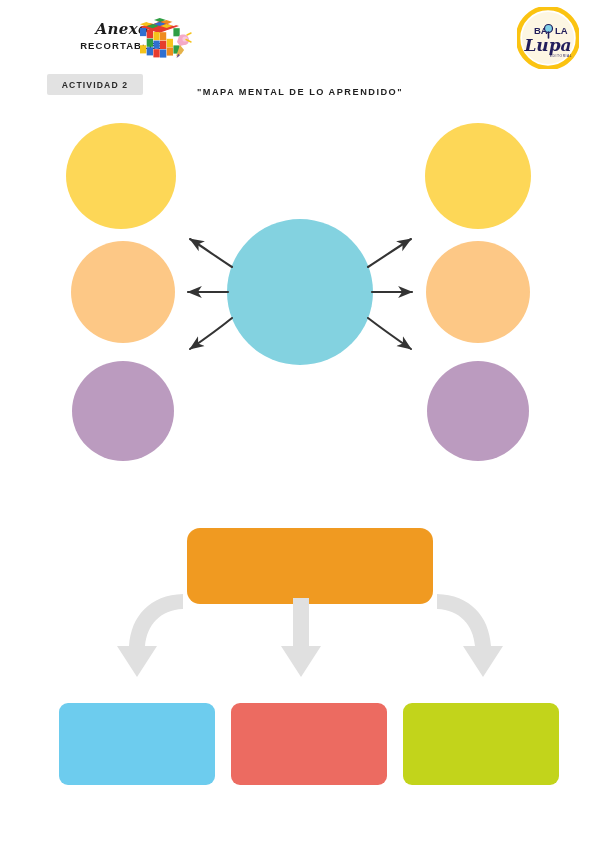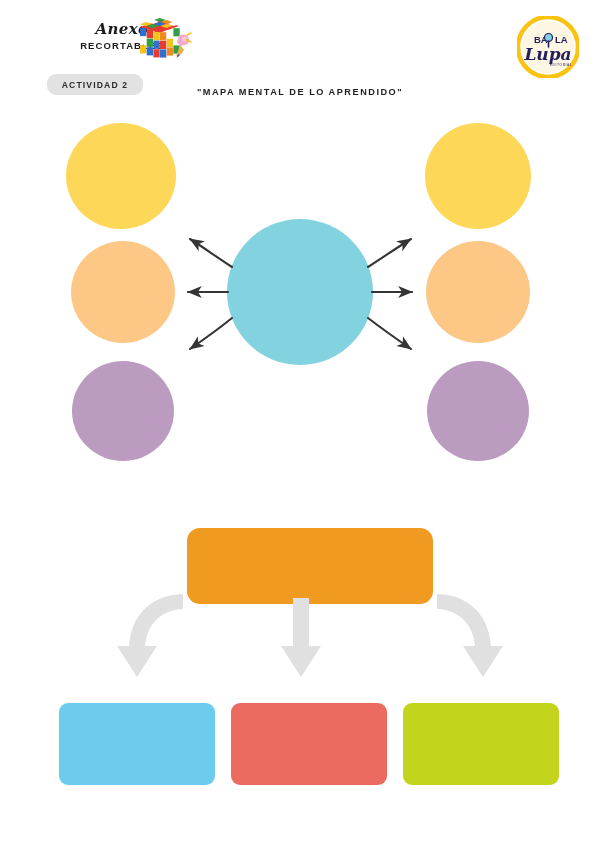--- a/index.html
+++ b/index.html
@@ -57,21 +57,21 @@
     height: 52px;
   }
 
   .activity-badge {
     position: absolute;
     left: 47px;
     top: 74px;
     width: 96px;
     height: 21px;
     background: #e2e2e2;
-    border-radius: 9px;
+    border-radius: 2px;
     display: flex;
     align-items: center;
     justify-content: center;
   }
   .activity-badge span {
     font-size: 8.6px;
     font-weight: 700;
     letter-spacing: 1.15px;
     color: #2a2a2a;
   }
@@ -85,21 +85,21 @@
     font-size: 9.2px;
     font-weight: 700;
     letter-spacing: 1.5px;
     color: #1f1f1f;
   }
 
   
   .brand-logo {
     position: absolute;
     left: 517px;
-    top: 16px;
+    top: 7px;
     width: 62px;
     height: 62px;
   }
 
   
   .mindmap { position: absolute; left: 0; top: 104px; width: 600px; height: 372px; }
 
   
   .flow { position: absolute; left: 0; top: 515px; width: 600px; height: 290px; }
 </style>

